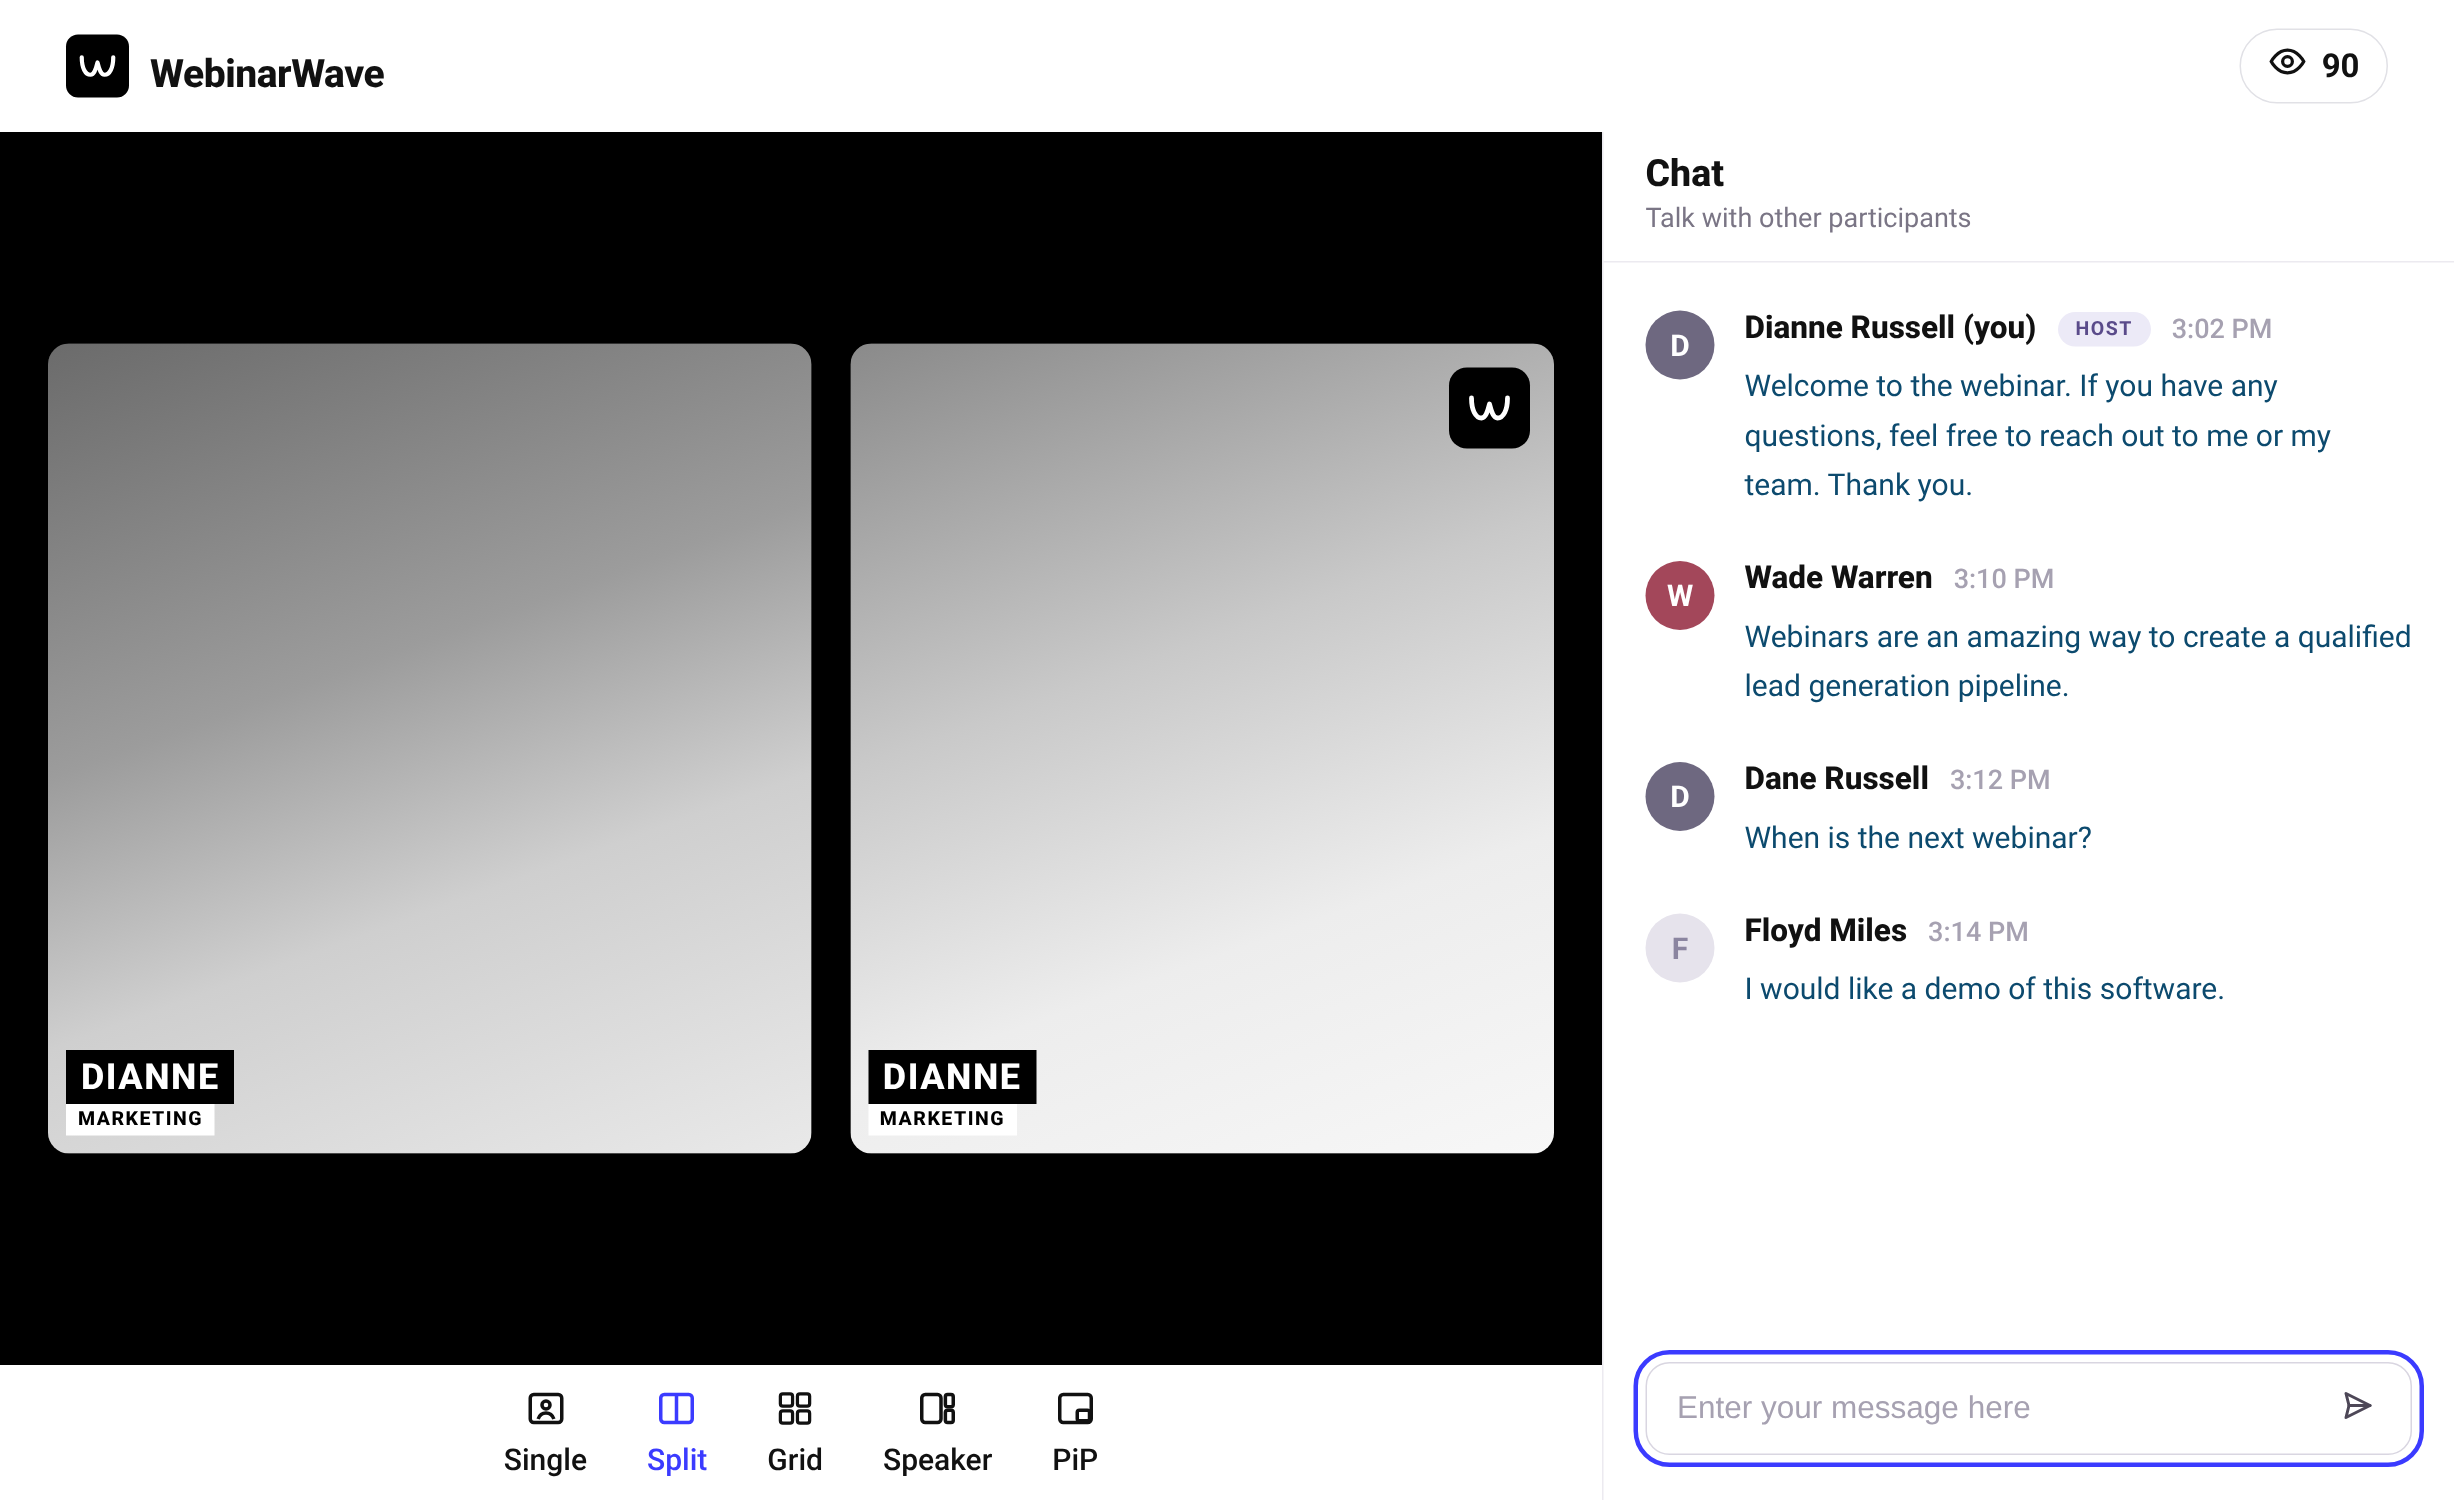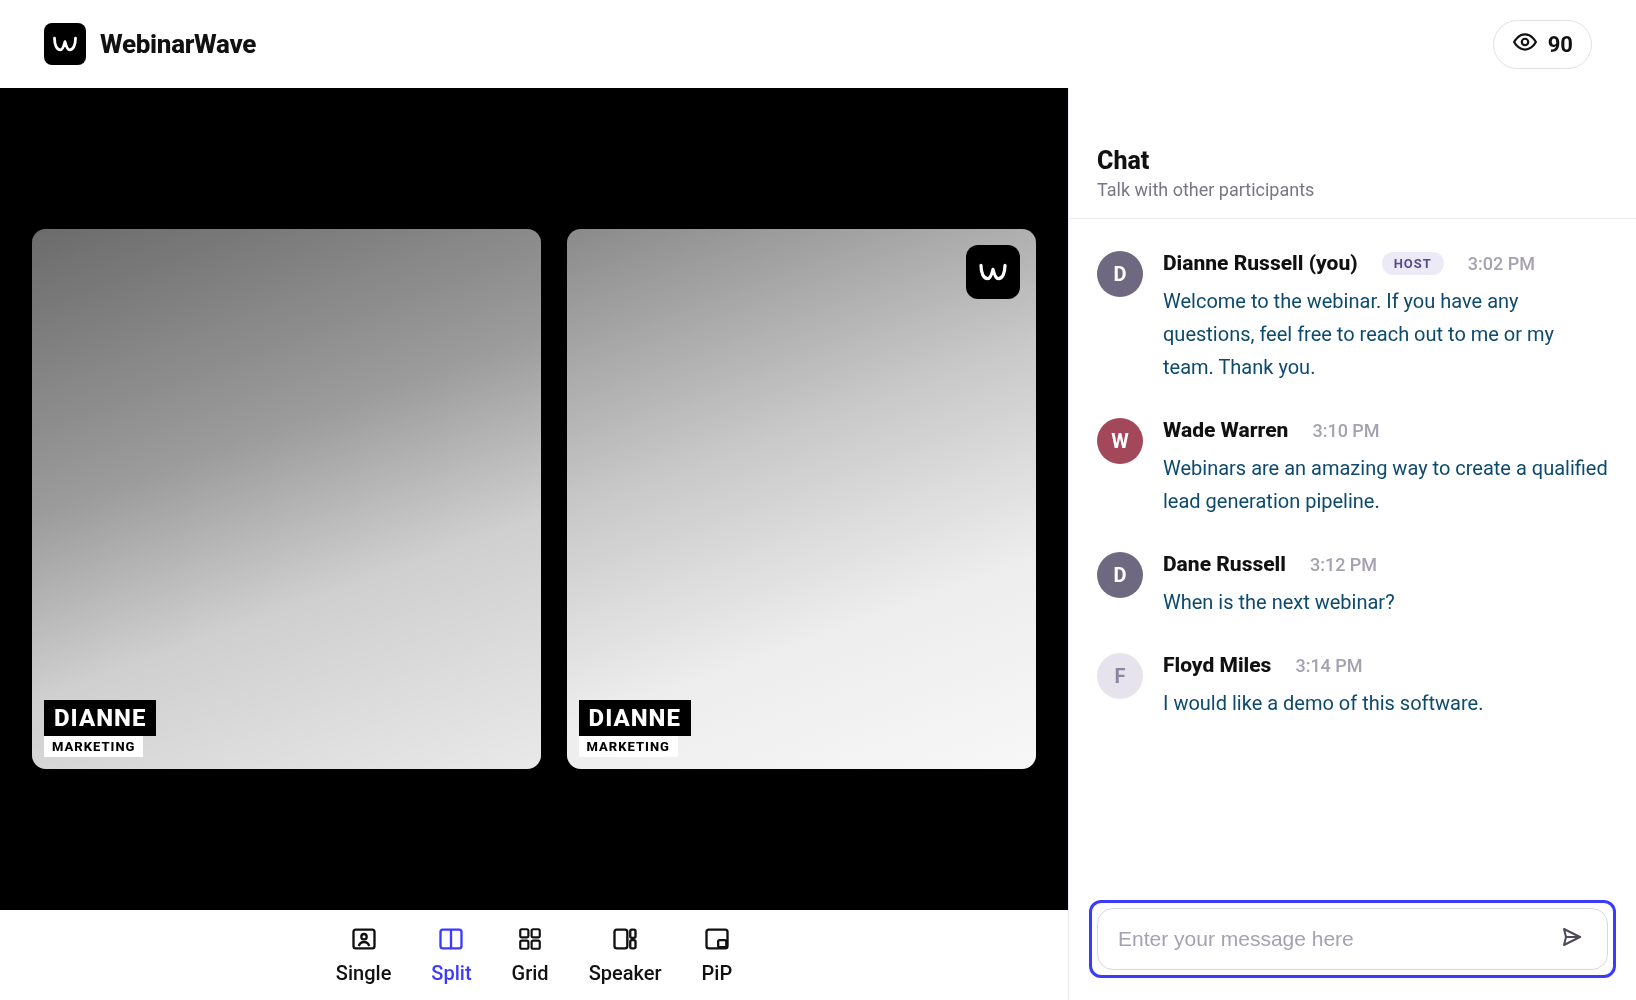--- a/index.html
+++ b/index.html
@@ -18,21 +18,21 @@
   }
   .header {
     height: 88px;
     display: flex;
     align-items: center;
     padding: 0 44px;
     justify-content: space-between;
   }
   .brand {
     display: flex;
-    align-items: center;
+    align-items: flex-end;
     gap: 14px;
   }
   .brand-logo {
     width: 42px; height: 42px;
     background: #000;
     border-radius: 8px;
     display: flex;
     align-items: center;
     justify-content: center;
   }
@@ -145,21 +145,20 @@
     flex-direction: column;
     border-left: 1px solid #eceaf0;
   }
   .chat-head {
     padding: 14px 28px 18px 28px;
     border-bottom: 1px solid #eceaf0;
   }
   .chat-head h2 {
     font-size: 25px;
     font-weight: 800;
-    margin-top: 44px;
   }
   .chat-head .sub {
     color: #7a7585;
     font-size: 18px;
     margin-top: 4px;
   }
   .messages {
     flex: 1;
     overflow: auto;
     padding: 32px 28px 10px 28px;
@@ -178,21 +177,21 @@
     color: #fff;
     font-weight: 700;
     font-size: 20px;
     flex-shrink: 0;
   }
   .msg .content { flex: 1; }
   .msg .meta {
     display: flex;
     align-items: center;
     flex-wrap: wrap;
-    gap: 24px;
+    gap: 14px;
     margin-bottom: 10px;
   }
   .msg .who {
     font-size: 21px;
     font-weight: 800;
     color: #111;
   }
   .host-pill {
     background: #eceaf7;
     color: #5a4b8a;
@@ -211,21 +210,21 @@
     color: #0c4a6e;
     font-size: 20px;
     line-height: 1.65;
   }
 
   .compose-wrap {
     padding: 16px 20px 22px 20px;
   }
   .compose-outer {
     border: 3px solid #3b3bff;
-    border-radius: 12px;
+    border-radius: 24px;
     padding: 5px;
   }
   .compose {
     border: 1px solid #d9d6e1;
     border-radius: 16px;
     height: 62px;
     display: flex;
     align-items: center;
     padding: 0 20px;
     gap: 14px;

